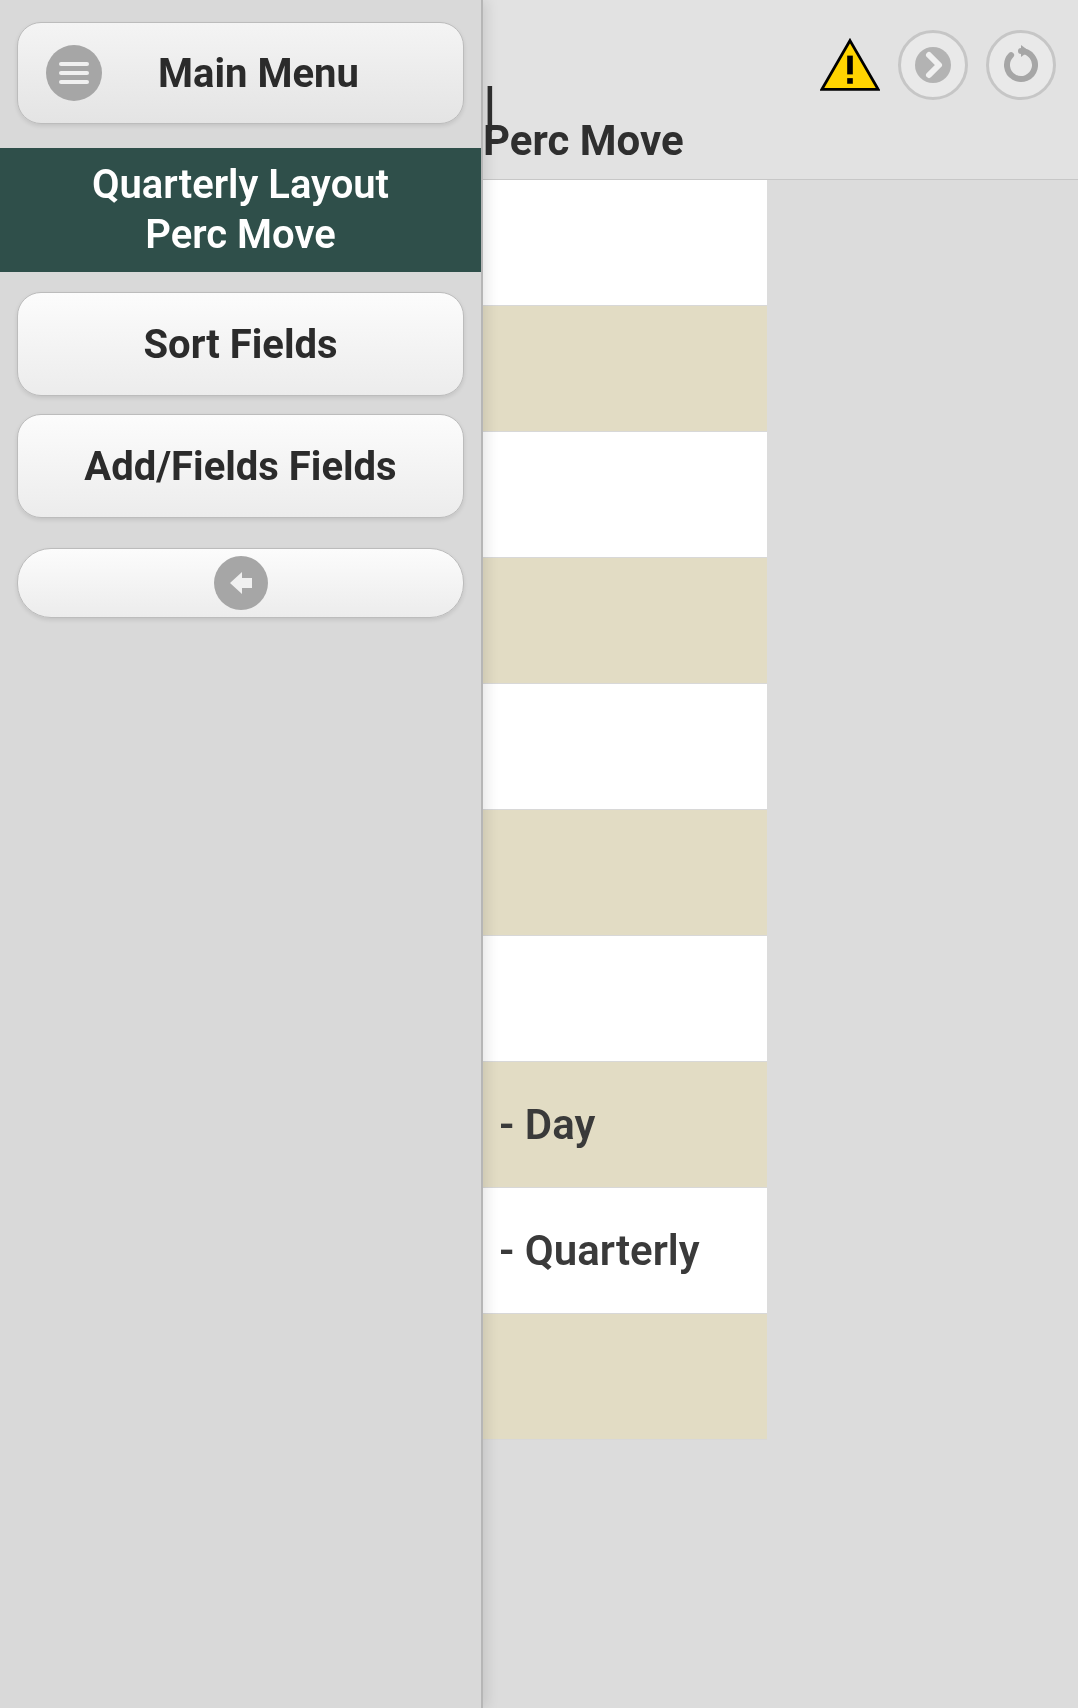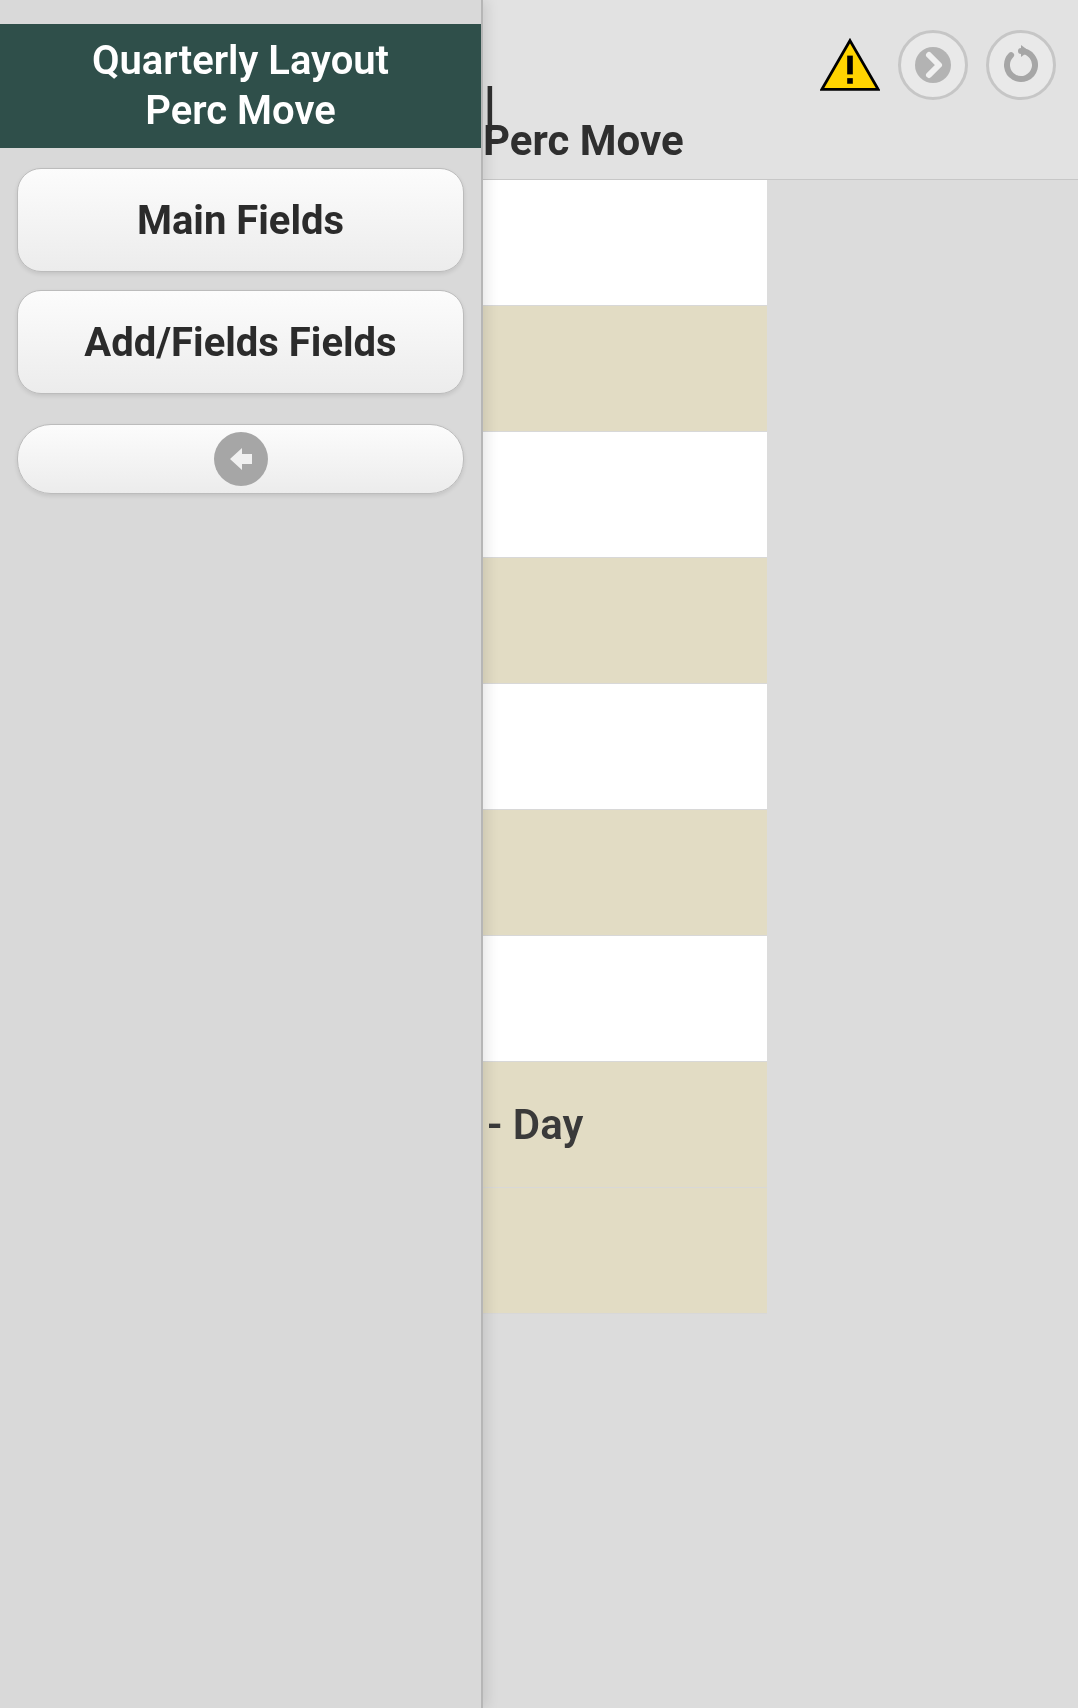--- a/index.html
+++ b/index.html
@@ -69,21 +69,21 @@
     position: absolute;
     top: 180px;
     left: 483px;
     right: calc(1078px - 767px);
     bottom: 0;
   }
   .list-row {
     height: 126px;
     display: flex;
     align-items: center;
-    padding-left: 4px;
+    padding-left: 16px;
     font-size: 42px;
     font-weight: 600;
     color: #3a3a3a;
     border-bottom: 1px solid #d8d8d8;
     overflow: hidden;
     white-space: nowrap;
   }
   .list-row.even { background: #ffffff; }
   .list-row.odd  { background: #e2dcc4; }
 
@@ -239,38 +239,47 @@
       </div>
     <div class="list-row odd">
         <span></span>
       </div>
     <div class="list-row even">
         <span></span>
       </div>
     <div class="list-row odd">
         <span>- Day</span>
       </div>
+    <div class="list-row even">
+        <span>- Quarterly</span>
+      </div>
     <div class="list-row odd">
         <span></span>
       </div>
   </div>
 
   <div class="right-gutter"></div>
 </div>
 
 <div class="sidebar">
 
+  <div class="menu-header">
+    <div class="hamburger-circle">
+        <span></span>
+      </div>
+    <span class="menu-header-text">Main Menu</span>
+  </div>
 
   <div class="selected-banner">
     <div>Quarterly Layout</div>
     <div>Perc Move</div>
   </div>
 
   <div class="menu-btn first-after-banner">
-    <span>Main Fields</span>
+    <span>Sort Fields</span>
   </div>
 
   <div class="menu-btn">
     <span>Add/Fields Fields</span>
   </div>
 
   <div class="back-btn">
     <div class="back-circle">
       <svg viewBox="0 0 30 30">
         <polygon points="16,4 4,15 16,26 16,20 26,20 26,10 16,10" fill="#f0f0f0"></polygon>

